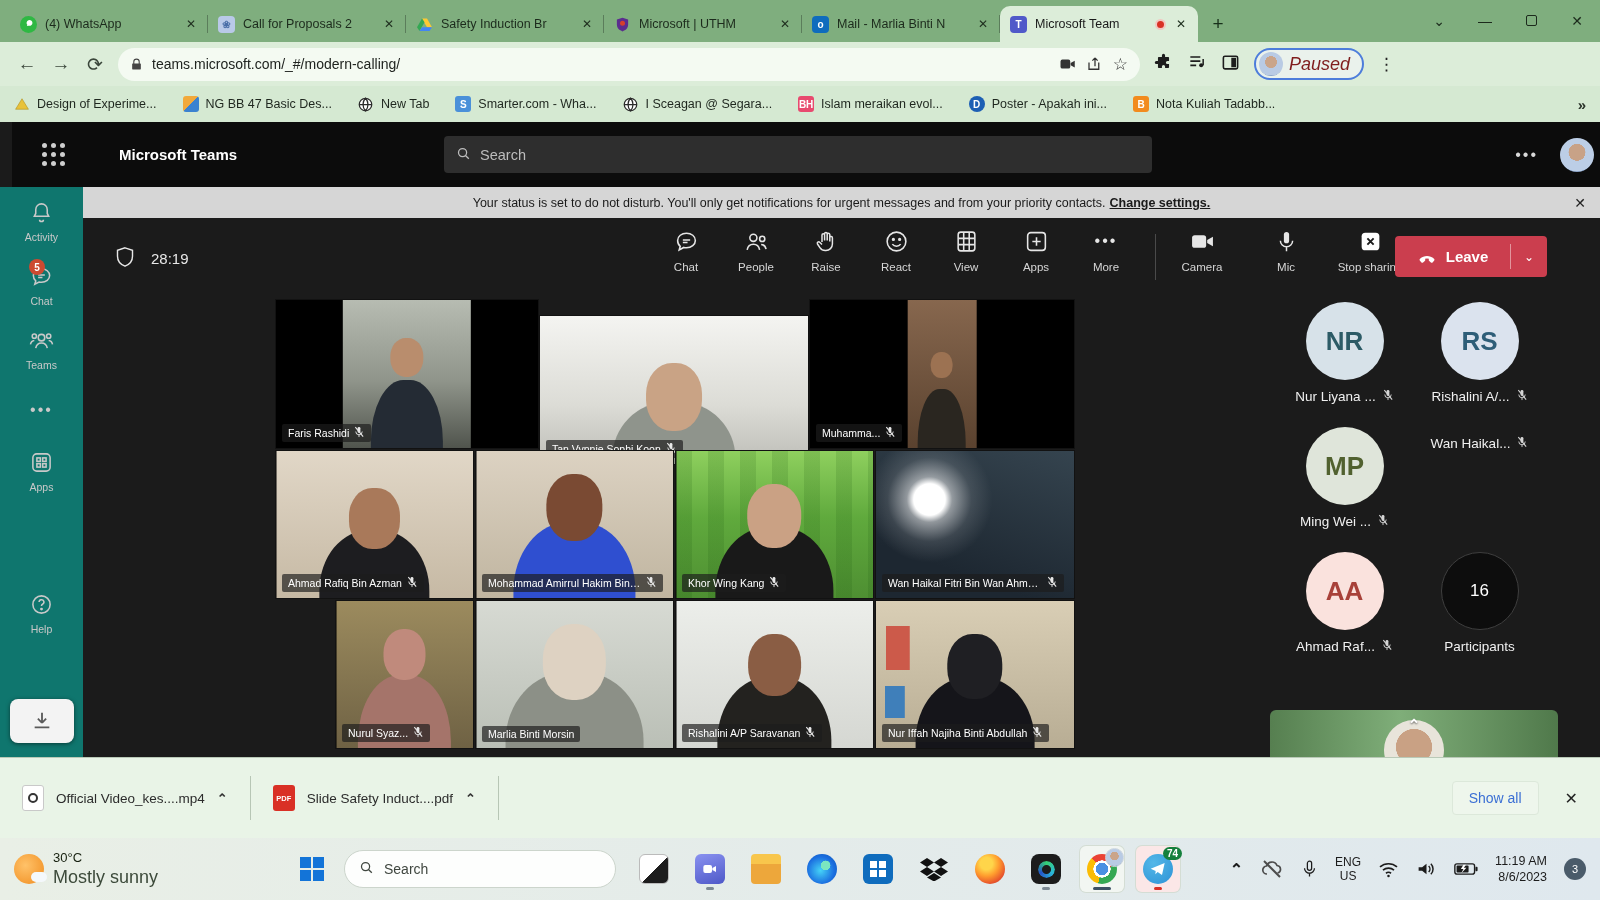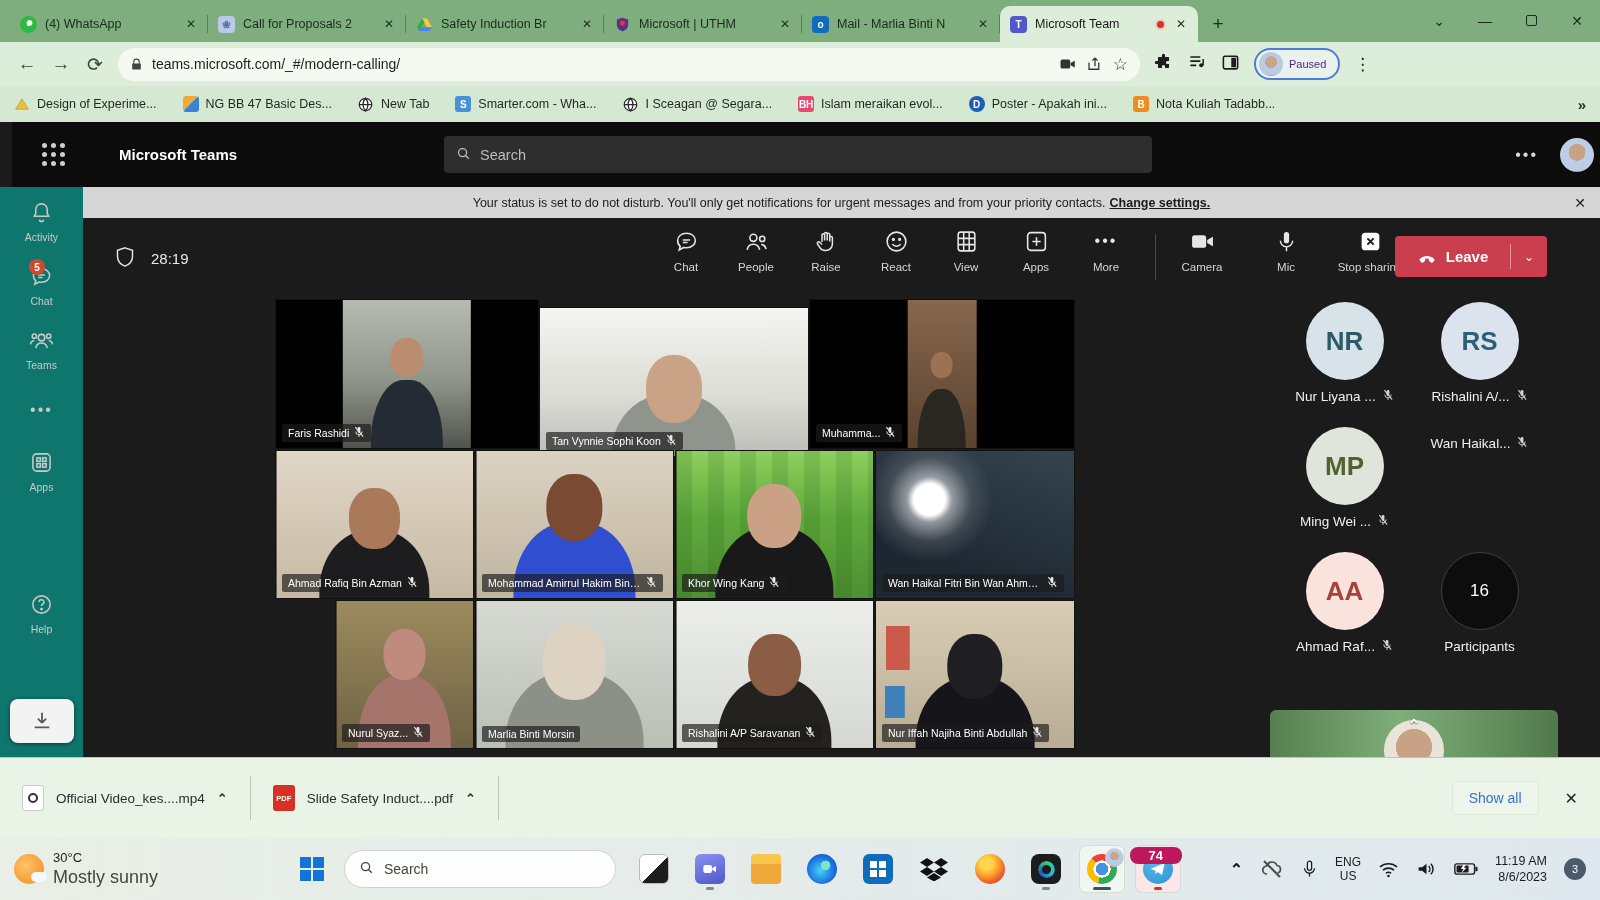--- a/index.html
+++ b/index.html
@@ -23,21 +23,21 @@
 
   
   .toolbar{position:absolute;left:0;top:42px;width:1600px;height:44px;background:#dcedd9;display:flex;align-items:center;padding:0 10px;}
   .navbtn{width:34px;height:34px;display:flex;align-items:center;justify-content:center;font-size:19px;color:#3a463a;}
   .omnibox{display:flex;align-items:center;height:33px;width:1022px;margin-left:6px;background:#f4faf2;border-radius:17px;padding:0 12px;gap:9px;}
   .omnibox .url{flex:1;font-size:14px;color:#202420;white-space:nowrap;overflow:hidden;}
   .obicon{display:flex;align-items:center;color:#444;}
   .toolbar .after-box{display:flex;align-items:center;gap:14px;margin-left:14px;color:#222;}
   .profilepill{display:flex;align-items:center;gap:6px;border:2px solid #4d7ddb;border-radius:16px;padding:2px 12px 2px 3px;background:#eaf2ec;}
   .profilepill .ava{width:24px;height:24px;border-radius:50%;background:radial-gradient(circle at 50% 42%,#caa58a 0 32%,#b9cbe4 33% 72%,#8fa8cc 73%);}
-  .profilepill .ptxt{color:#4c1d95;font-size:11px;}
+  .profilepill .ptxt{color:#7f1d1d;font-size:18px;font-style:italic;}
 
   
   .bookmarks{position:absolute;left:0;top:86px;width:1600px;height:36px;background:#d5e9d2;display:flex;align-items:center;padding:0 14px;gap:26px;}
   .bm{display:flex;align-items:center;gap:7px;font-size:12.5px;color:#1f271f;white-space:nowrap;}
   .bm-ic{width:16px;height:16px;border-radius:3px;display:flex;align-items:center;justify-content:center;font-size:10px;font-weight:bold;color:#fff;}
   .bm-chevron{margin-left:auto;color:#2a332a;font-size:15px;font-weight:bold;}
 
   
   .tm-header{position:absolute;left:12px;top:122px;width:1600px;height:65px;background:#0c0c0c;display:flex;align-items:center;}
   .waffle{width:83px;display:flex;justify-content:center;}
@@ -145,21 +145,21 @@
   .startbtn i{width:11px;height:11px;background:#1374d8;}
   .tsearch{margin-left:20px;width:272px;height:38px;border-radius:19px;background:#fdfefd;border:1px solid #ccd5cc;display:flex;align-items:center;gap:10px;padding:0 14px;color:#3f463f;font-size:14px;}
   .taskapps{display:flex;align-items:center;gap:12px;margin-left:16px;}
   .tapp{width:44px;height:46px;border-radius:6px;display:flex;align-items:center;justify-content:center;position:relative;}
   .tapp.active{background:#f2f6f2;box-shadow:0 0 0 1px #d4ddd4;}
   .tapp.active.pink{background:#fbe7e7;}
   .tapp .ind{position:absolute;bottom:2px;left:50%;transform:translateX(-50%);height:3px;border-radius:2px;}
   .ind.gray{width:8px;background:#7d8a94;}
   .ind.dark{width:18px;background:#3c5064;}
   .ind.red{width:8px;background:#d93025;}
-  .tbadge{position:absolute;top:1px;right:-2px;background:#be185d;color:#fff;font-size:13px;font-weight:bold;border-radius:8px;padding:1px 19px;}
+  .tbadge{position:absolute;top:1px;right:-2px;background:#15803d;color:#fff;font-size:10px;font-weight:bold;border-radius:8px;padding:1px 4px;}
   .appic{width:30px;height:30px;border-radius:6px;position:relative;}
   .ic-widgets{background:linear-gradient(135deg,#ffffff 0 52%,#1d1d1d 52%);border:1px solid #bbb;}
   .ic-chatp{background:linear-gradient(160deg,#8a92f0,#4e58c8);display:flex;align-items:center;justify-content:center;color:#fff;}
   .ic-folder{background:linear-gradient(180deg,#f8c64c 0 35%,#eda73b 35%);border-radius:4px;}
   .ic-edge{border-radius:50%;background:radial-gradient(circle at 62% 38%,#7be6c0 0 18%,transparent 19%),radial-gradient(circle at 45% 55%,#45d3f7,#1b6fe0 58%,#0a50b4);}
   .ic-store{background:#0f6cbd;border-radius:6px;display:flex;align-items:center;justify-content:center;}
   .ic-store .g{display:grid;grid-template-columns:7px 7px;grid-gap:2px;}
   .ic-store .g i{width:7px;height:7px;background:#fff;}
   .ic-firefox{border-radius:50%;background:radial-gradient(circle at 38% 32%,#ffd54a 0 22%,#ff9d2e 45%,#e8562c 72%,#b5312e);}
   .ic-webex{background:#1c1c1c;border-radius:8px;display:flex;align-items:center;justify-content:center;}
@@ -550,21 +550,21 @@
               </div>
               <span class="chip">
                 <span class="nm">Faris Rashidi</span>
                 <span style="color: rgb(232, 232, 232);"><svg width="12" height="12" viewBox="0 0 24 26" fill="none" stroke="currentColor" stroke-width="2">
                     <rect x="9" y="2" width="6" height="13" rx="3" fill="currentColor" stroke="none"></rect>
                     <path d="M5 12a7 7 0 0 0 14 0M12 19.5v4.5"></path>
                     <path d="M4 2.5 21 23" stroke-width="2.4"></path>
                   </svg></span>
               </span>
             </div>
-            <div class="tile t1" style="left: 264px; top: 8px; width: 270px; height: 150px;">
+            <div class="tile t1" style="left: 264px; top: 16px; width: 270px; height: 150px;">
               <div class="vid">
                 <div class="pers"></div>
               </div>
               <span class="chip">
                 <span class="nm">Tan Vynnie Sophi Koon</span>
                 <span style="color: rgb(232, 232, 232);"><svg width="12" height="12" viewBox="0 0 24 26" fill="none" stroke="currentColor" stroke-width="2">
                     <rect x="9" y="2" width="6" height="13" rx="3" fill="currentColor" stroke="none"></rect>
                     <path d="M5 12a7 7 0 0 0 14 0M12 19.5v4.5"></path>
                     <path d="M4 2.5 21 23" stroke-width="2.4"></path>
                   </svg></span>

